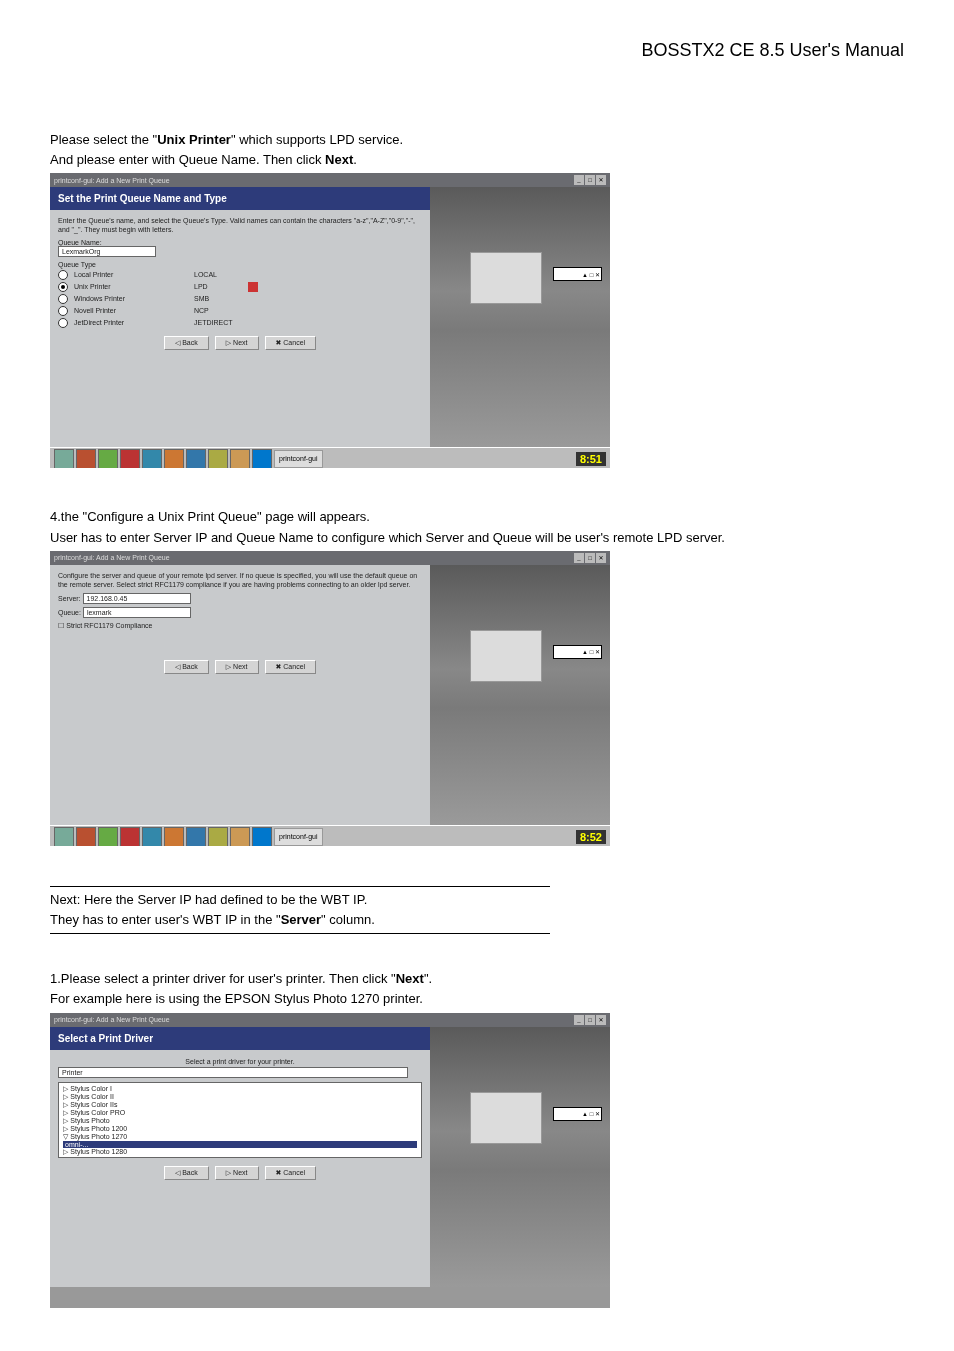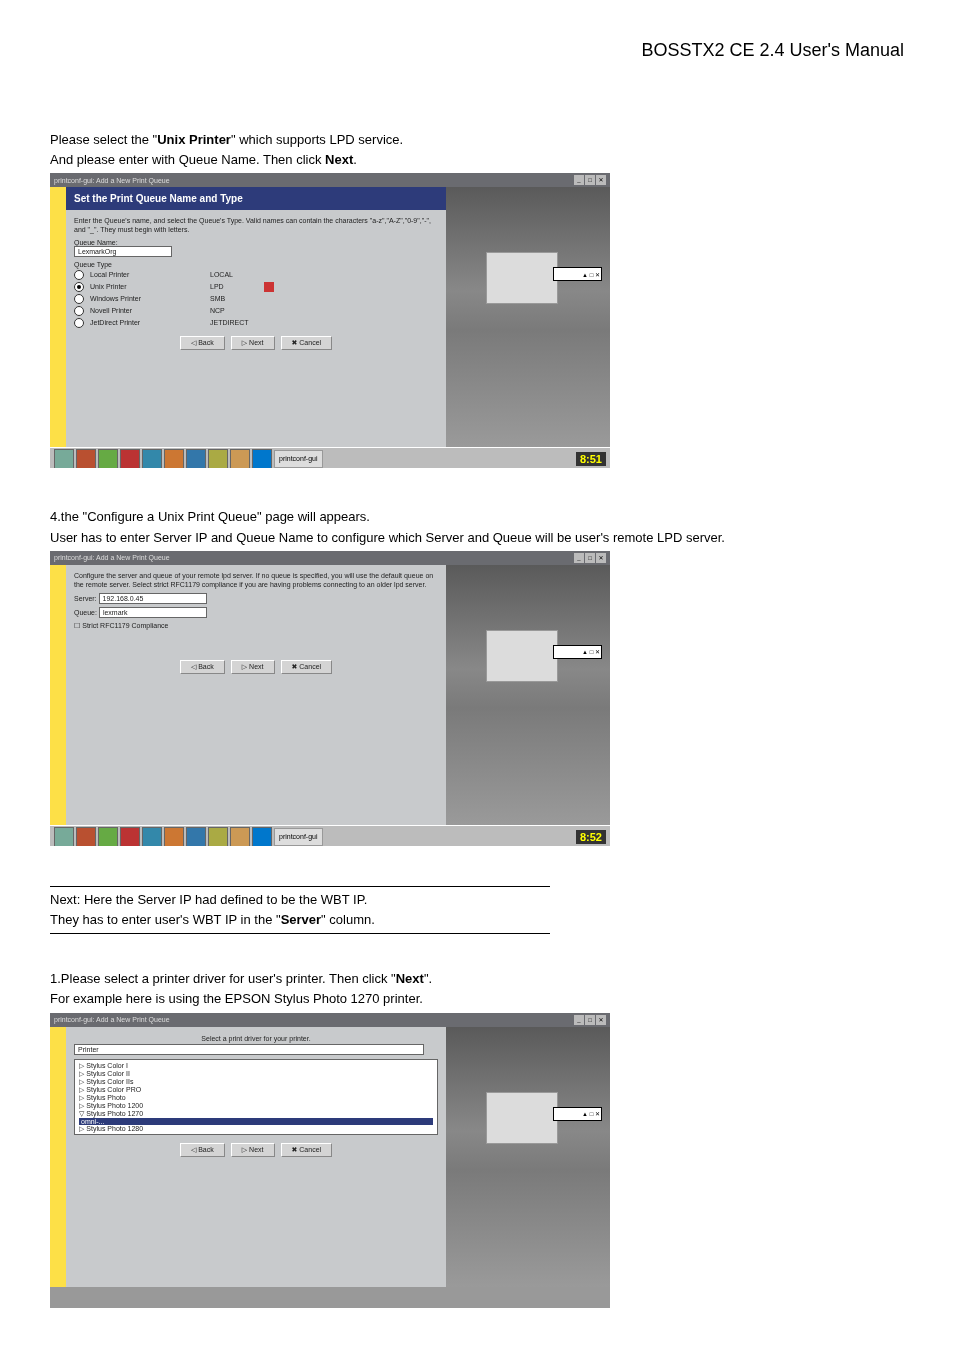--- a/index.html
+++ b/index.html
@@ -49,24 +49,23 @@
   .winbtn {
     width: 10px; height: 10px;
     background: #bbb;
     font-size: 6px;
     text-align: center;
     line-height: 10px;
     color: #000;
   }
   .dialog-body {
     height: 260px;
-    background: #fde047;
+    background: #701a75;
     display: flex;
     position: relative;
-    padding-left: 16px;
   }
   .dialog-left {
     width: 380px;
     background: #c8cacc;
     padding: 0;
   }
   .dialog-title {
     background: #2d3b7a;
     color: #fff;
     font-size: 10px;
@@ -162,21 +161,21 @@
     border: none;
     border-top: 1px solid #000;
     margin: 4px 0;
   }
 </style>
 </head>
 <body>
 
 
 
-<div class="header-title">BOSSTX2 CE 2.4 User's Manual</div>
+<div class="header-title">BOSSTX2 CE 8.5 User's Manual</div>
 
 
 <p class="instruction">
   <span>Please select the "</span><span class="bold">Unix Printer</span><span>" which supports LPD service.</span>
 </p>
 <p class="instruction">
   <span>And please enter with Queue Name. Then click </span><span class="bold">Next</span><span>.</span>
 </p>
 
 
@@ -327,20 +326,21 @@
   <div class="titlebar">
     <span>printconf-gui: Add a New Print Queue</span>
     <div class="winbtns">
       <div class="winbtn">_</div>
       <div class="winbtn">□</div>
       <div class="winbtn">✕</div>
     </div>
   </div>
   <div class="dialog-body">
     <div class="dialog-left">
+      <div class="dialog-title">Select a Print Driver</div>
       <div class="dialog-content">
         <div style="text-align:center;font-size:7px;margin:2px">Select a print driver for your printer.</div>
         <div class="inputbox" style="width:350px;display:block;box-sizing:border-box">Printer</div>
         <div class="select-list">
           <div>▷ Stylus Color I</div>
           <div>▷ Stylus Color II</div>
           <div>▷ Stylus Color IIs</div>
           <div>▷ Stylus Color PRO</div>
           <div>▷ Stylus Photo</div>
           <div>▷ Stylus Photo 1200</div>

